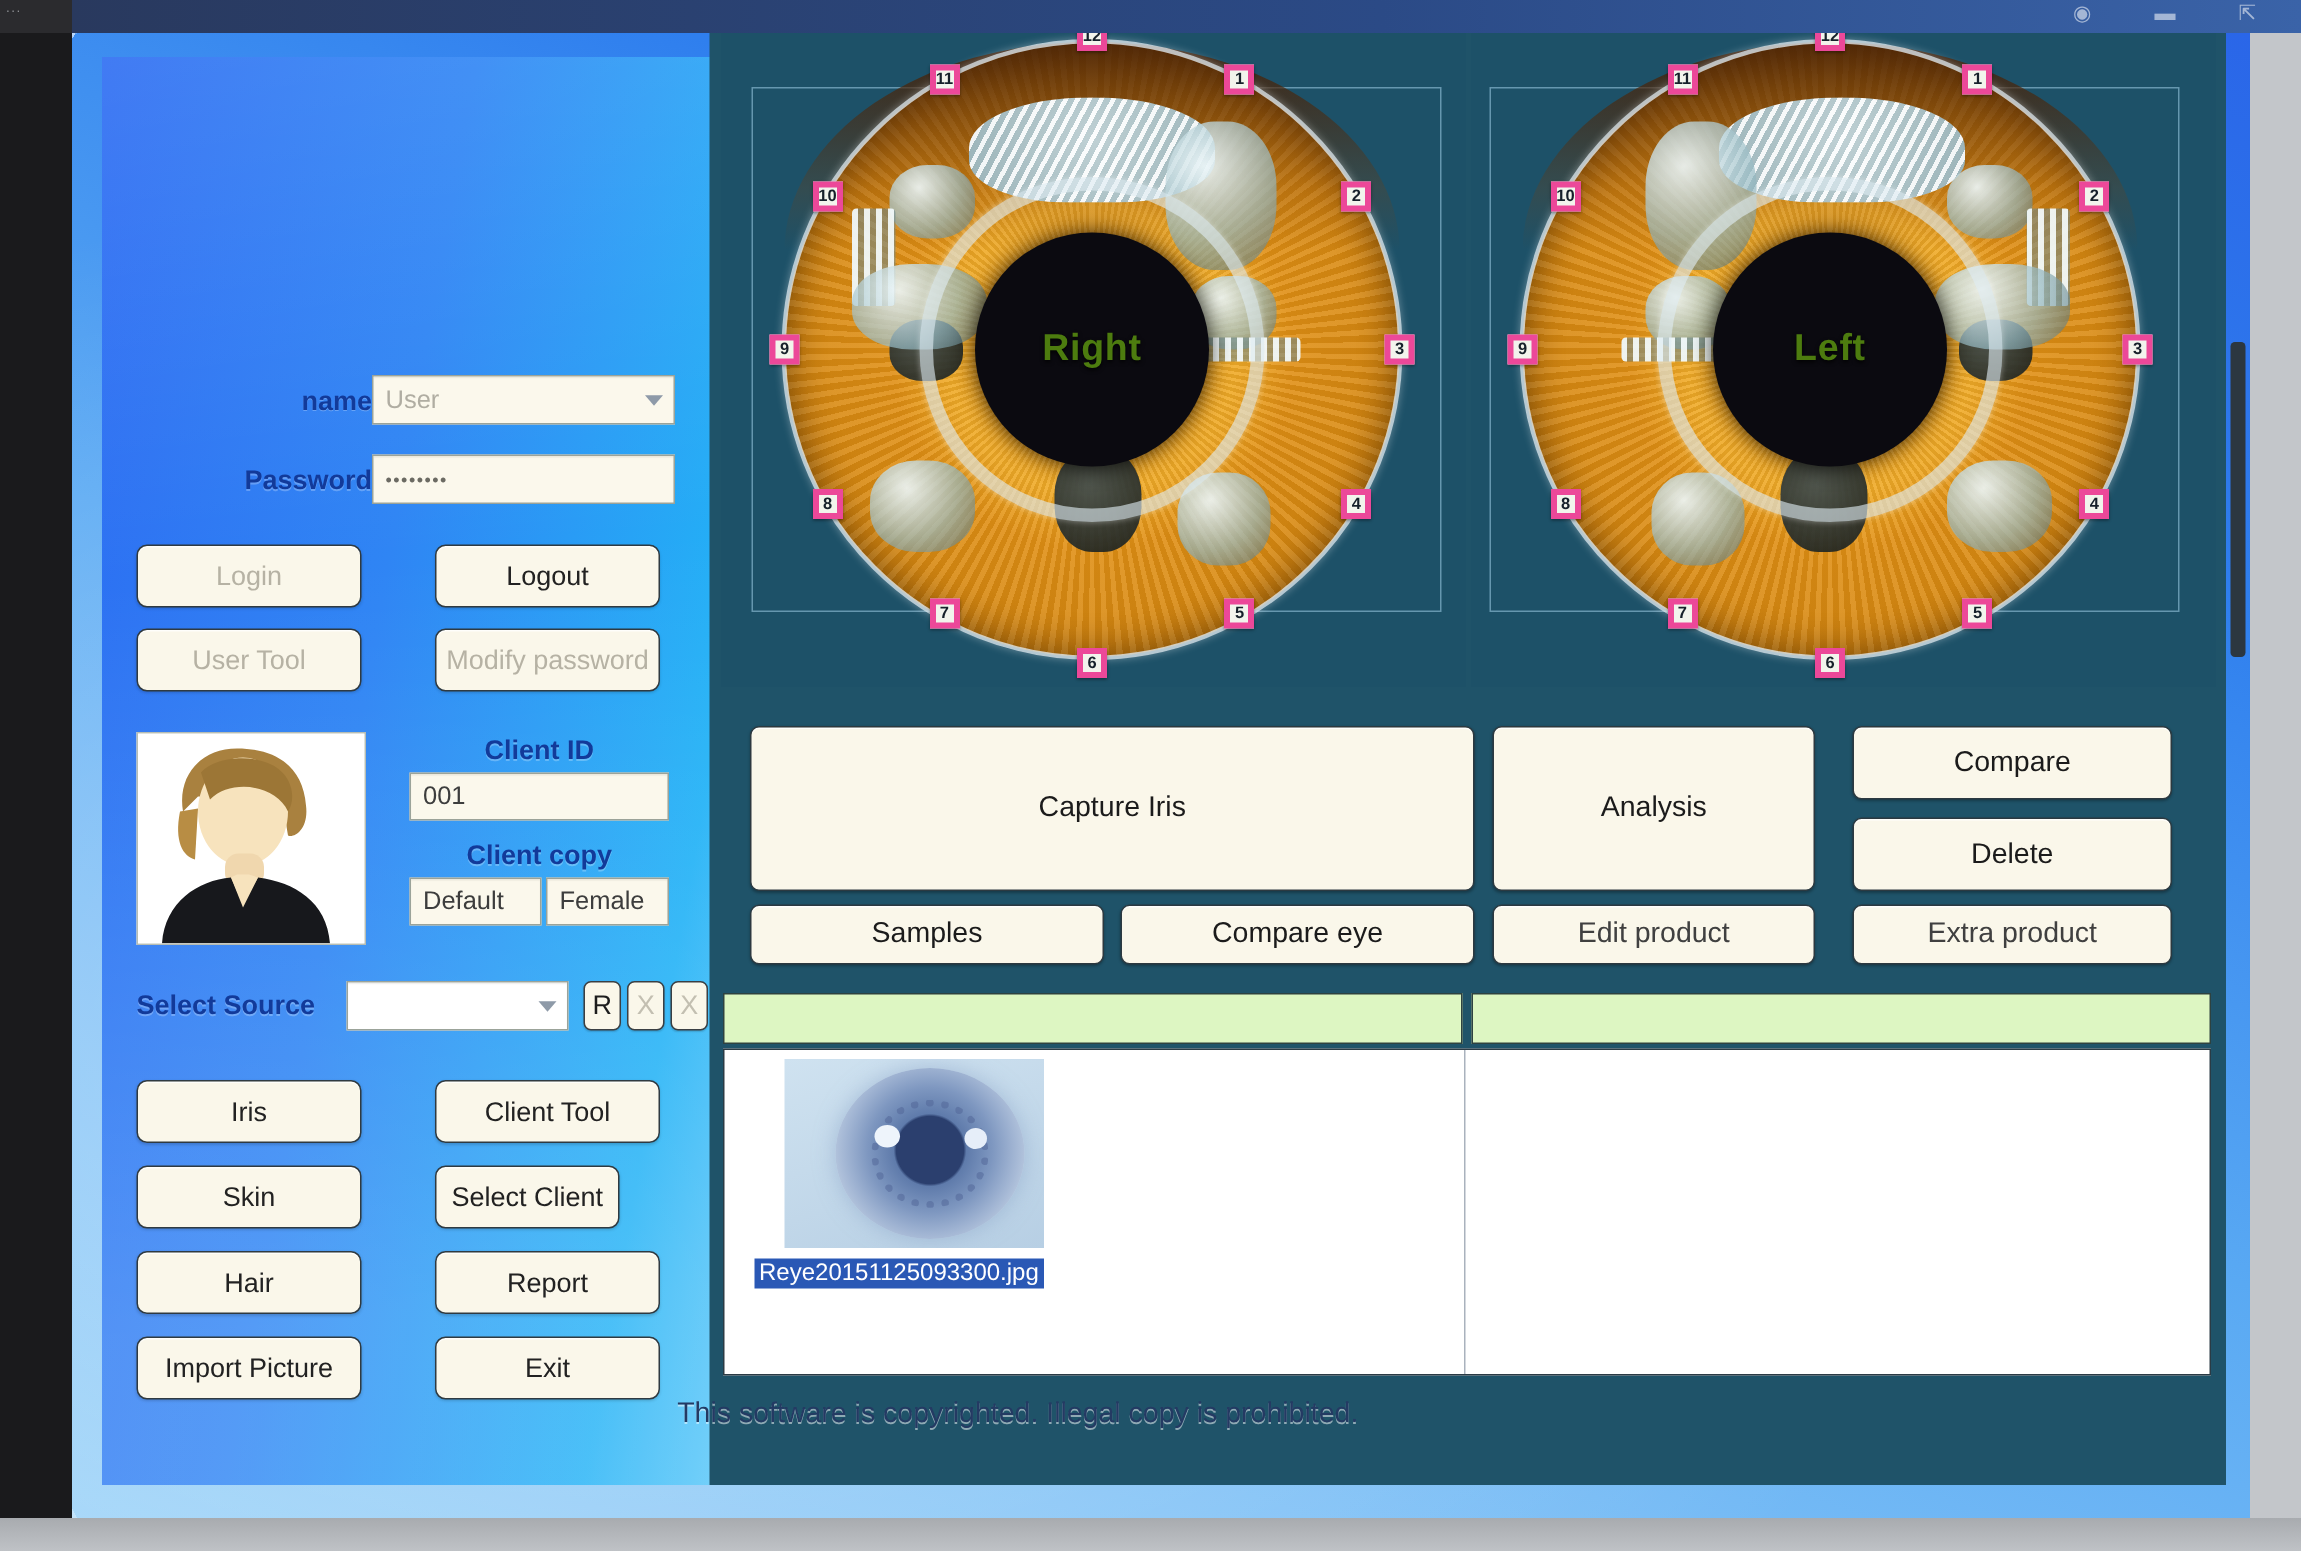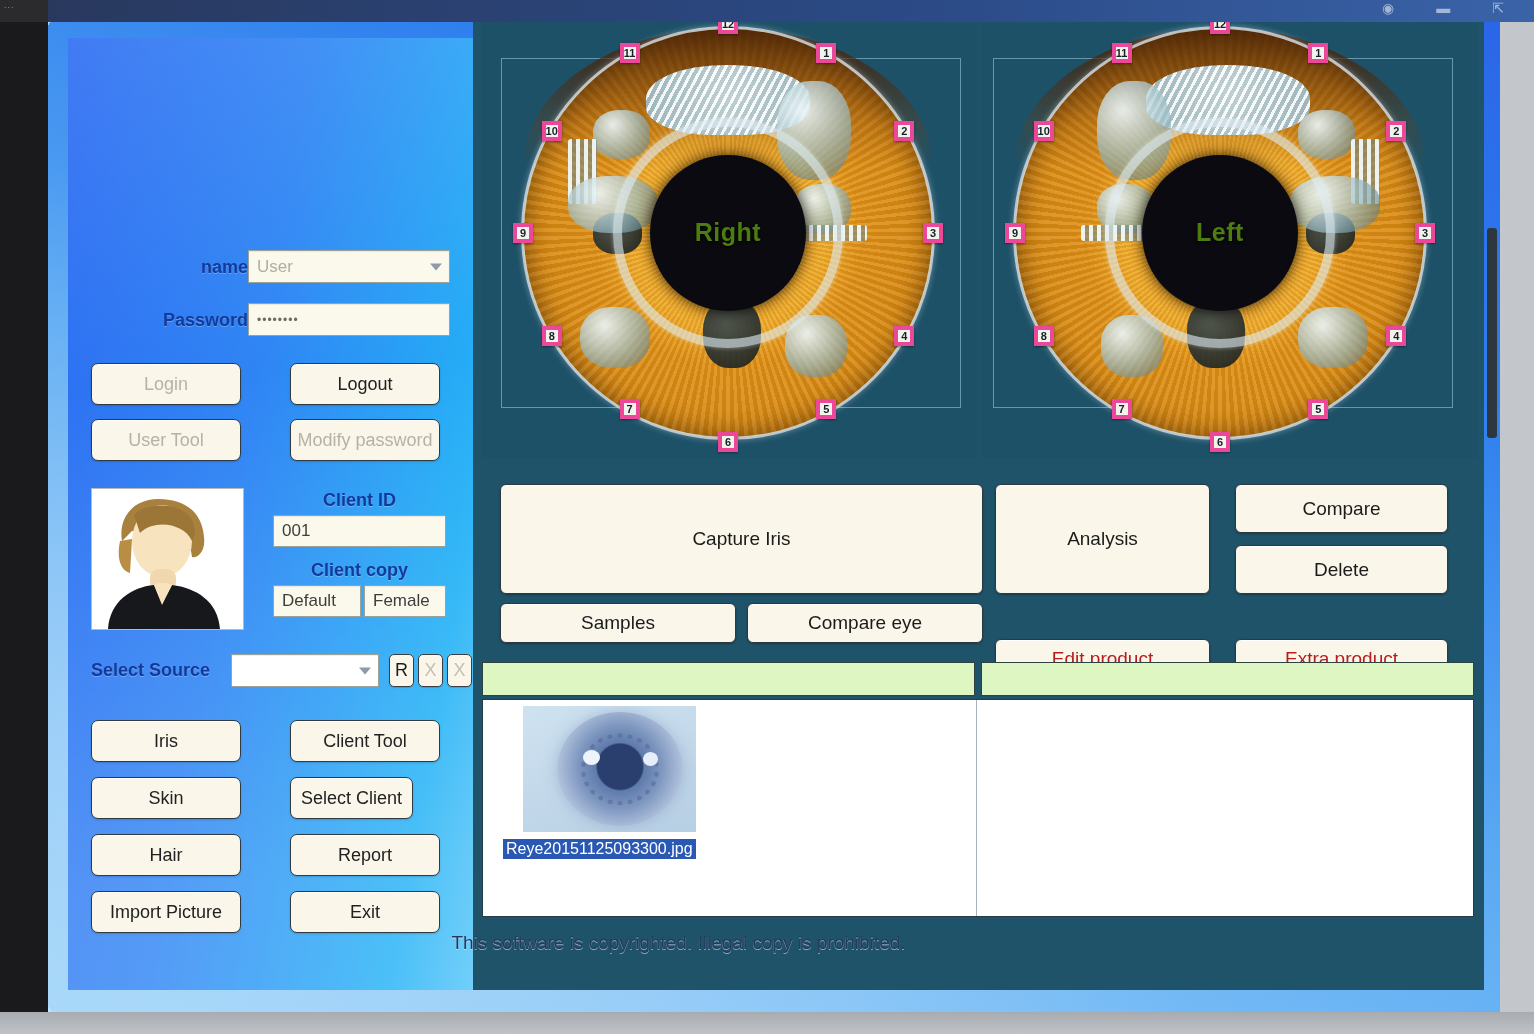--- a/index.html
+++ b/index.html
@@ -213,21 +213,21 @@
   }
 
   
   .btn-main {
     position: absolute; background: #faf7ea; border: 1.5px solid #2c3940;
     border-radius: 6px; font-size: 19px; color: #1b1b1b;
     display: flex; align-items: center; justify-content: center; cursor: pointer;
     font-family: "Liberation Sans", sans-serif;
     box-shadow: 0 1px 2px rgba(0,0,0,.3), inset 0 1px 0 rgba(255,255,255,.85);
   }
-  .btn-main.disabled { color: #b91c1c; margin-top: 36px; }
+  .btn-main.disabled { color: #404040; }
 
   
   .greenbar {
     position: absolute; background: #ddf6c2; border: 1.5px solid #2e4240;
     height: 34px;
   }
   
   .listpane {
     position: absolute; background: #ffffff; border: 1px solid #2b3b45;
     overflow: hidden;

